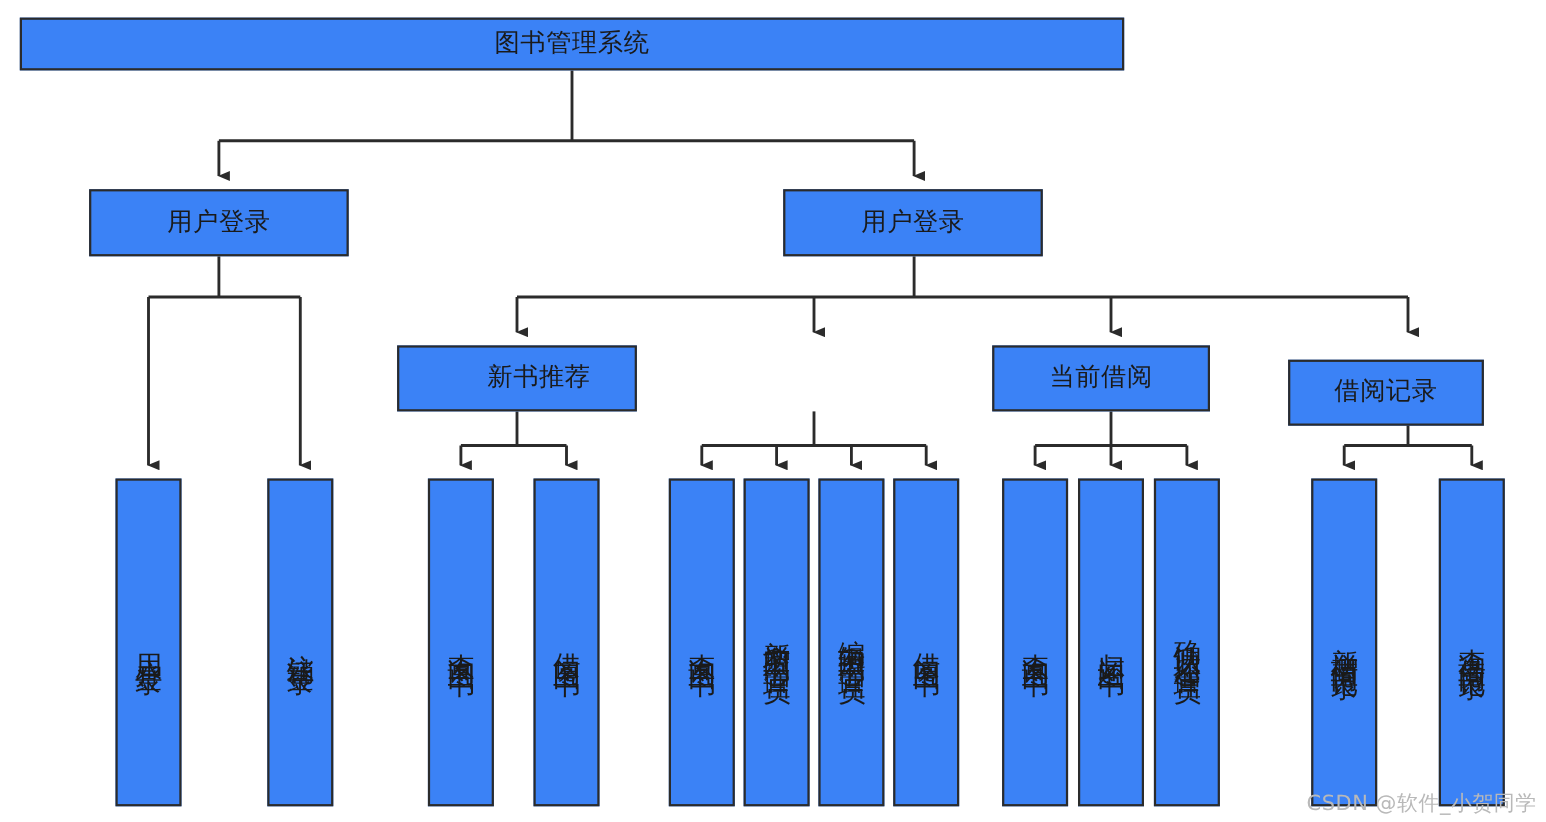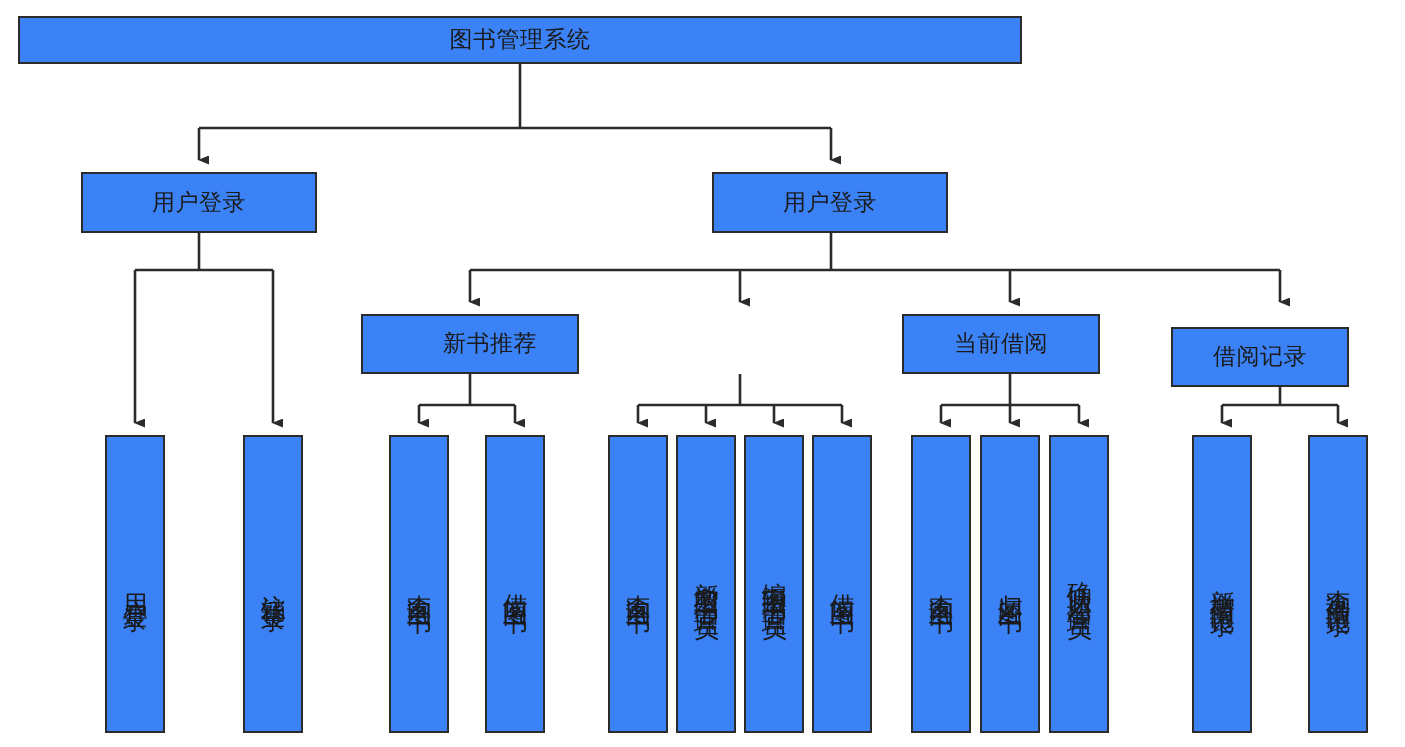--- a/index.html
+++ b/index.html
@@ -183,14 +183,15 @@
     <span class="vlabel">确认归还（管理员）</span>
   </div>
 
   <div class="node node-v" style="left:1192px; top:435px; width:60px; height:298px;">
     <span class="vlabel">新增借阅记录</span>
   </div>
   <div class="node node-v" style="left:1308px; top:435px; width:60px; height:298px;">
     <span class="vlabel">查询借阅记录</span>
   </div>
 
+  <div class="watermark">CSDN @软件_小贺同学</div>
 
 </div>
 
 </body></html>

